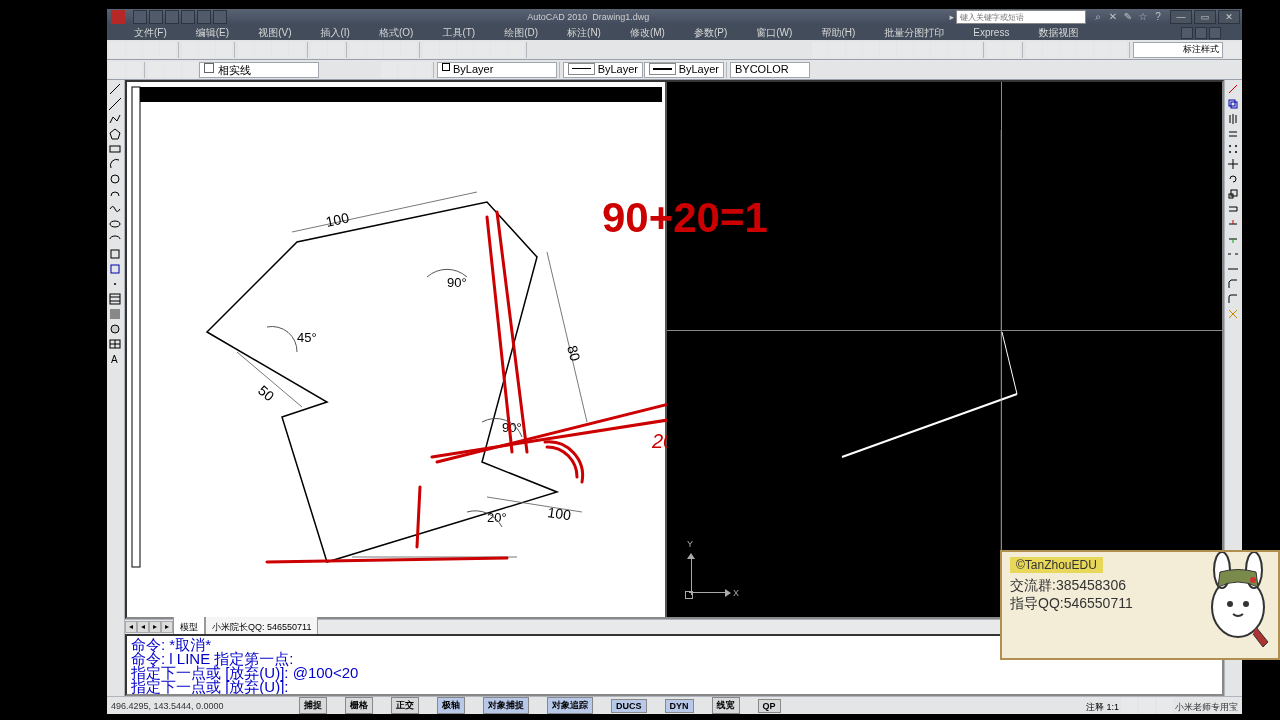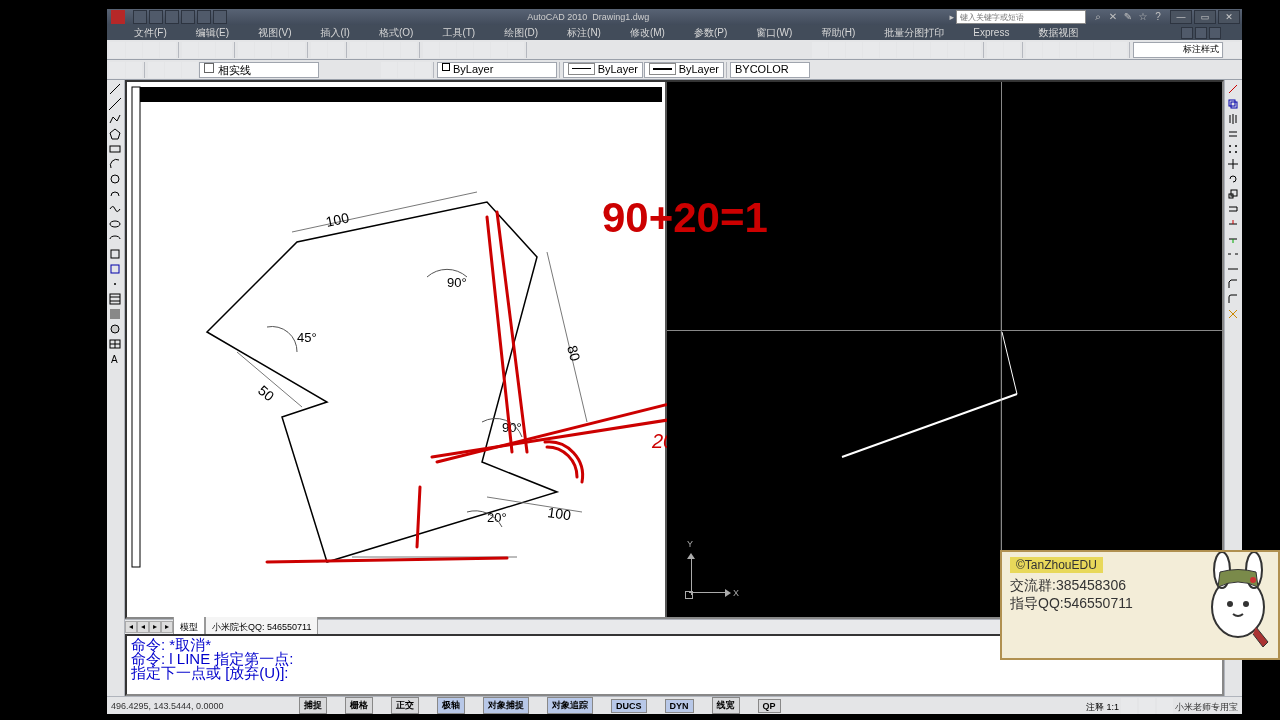--- a/index.html
+++ b/index.html
@@ -410,20 +410,21 @@
         <div class="tab-nav">◂</div>
         <div class="tab-nav">▸</div>
         <div class="tab-nav">▸</div>
         <div class="tab active">模型</div>
         <div class="tab">小米院长QQ: 546550711</div>
       </div>
 
       <div class="command-area">
         <div class="line">命令: *取消*</div>
         <div class="line">命令: l LINE 指定第一点:</div>
+        <div class="line">指定下一点或 [放弃(U)]: @100&lt;20</div>
         <div class="line">指定下一点或 [放弃(U)]:</div>
       </div>
     </div>
 
     <div class="right-toolbar">
       <div class="side-btn">
           <svg viewBox="0 0 12 12">
             <path d="M2 10 L10 2" stroke="#c00"></path>
           </svg>
         </div>

